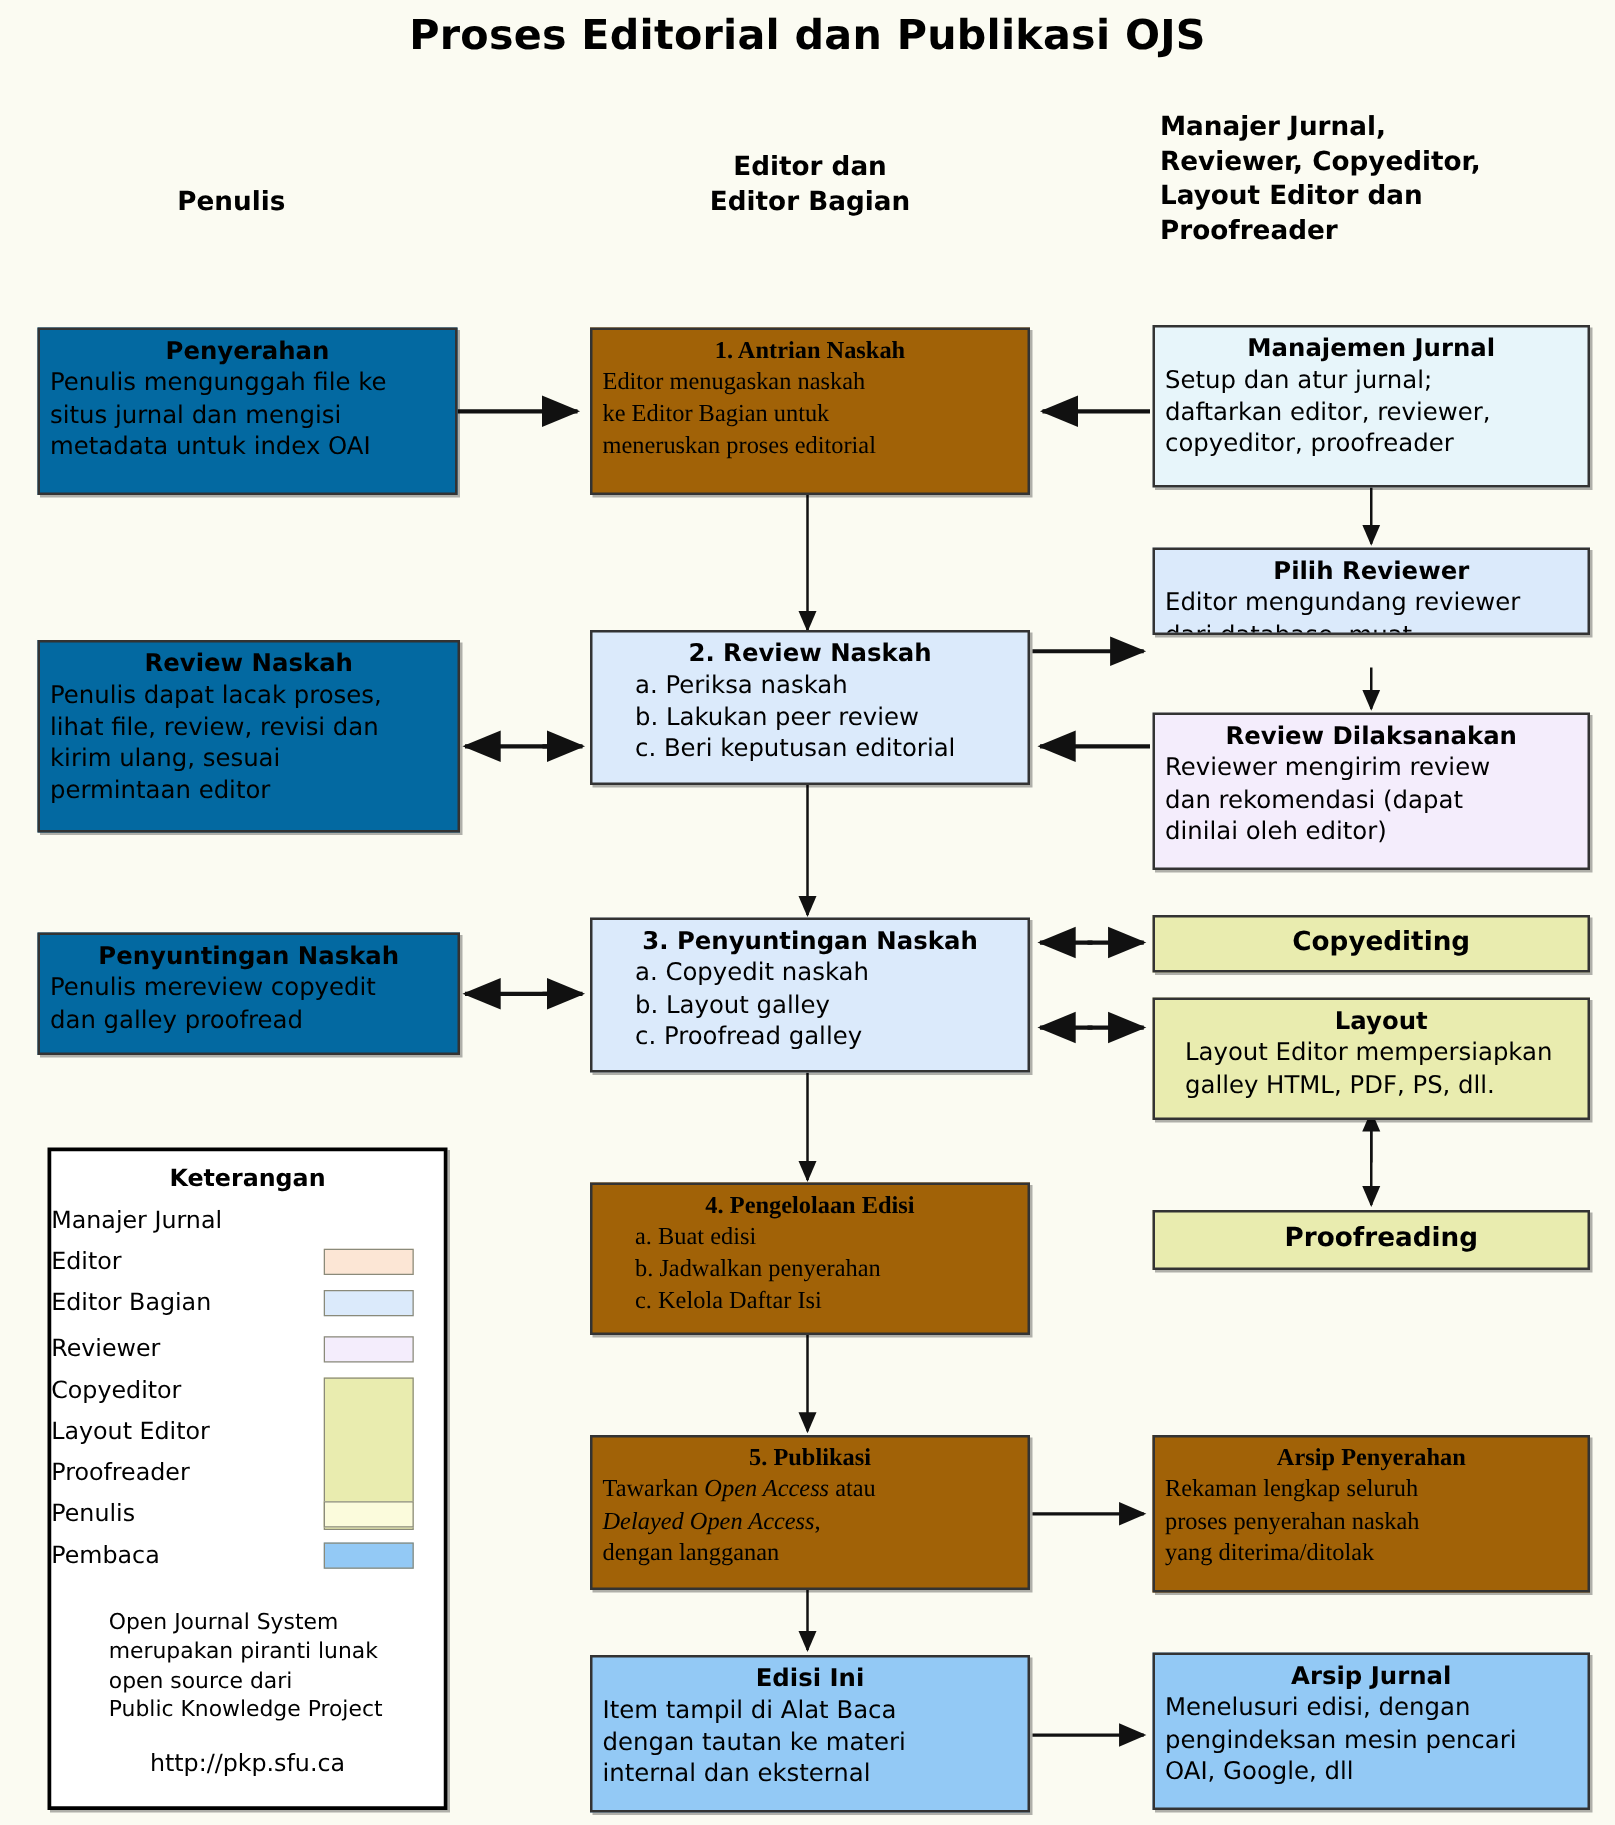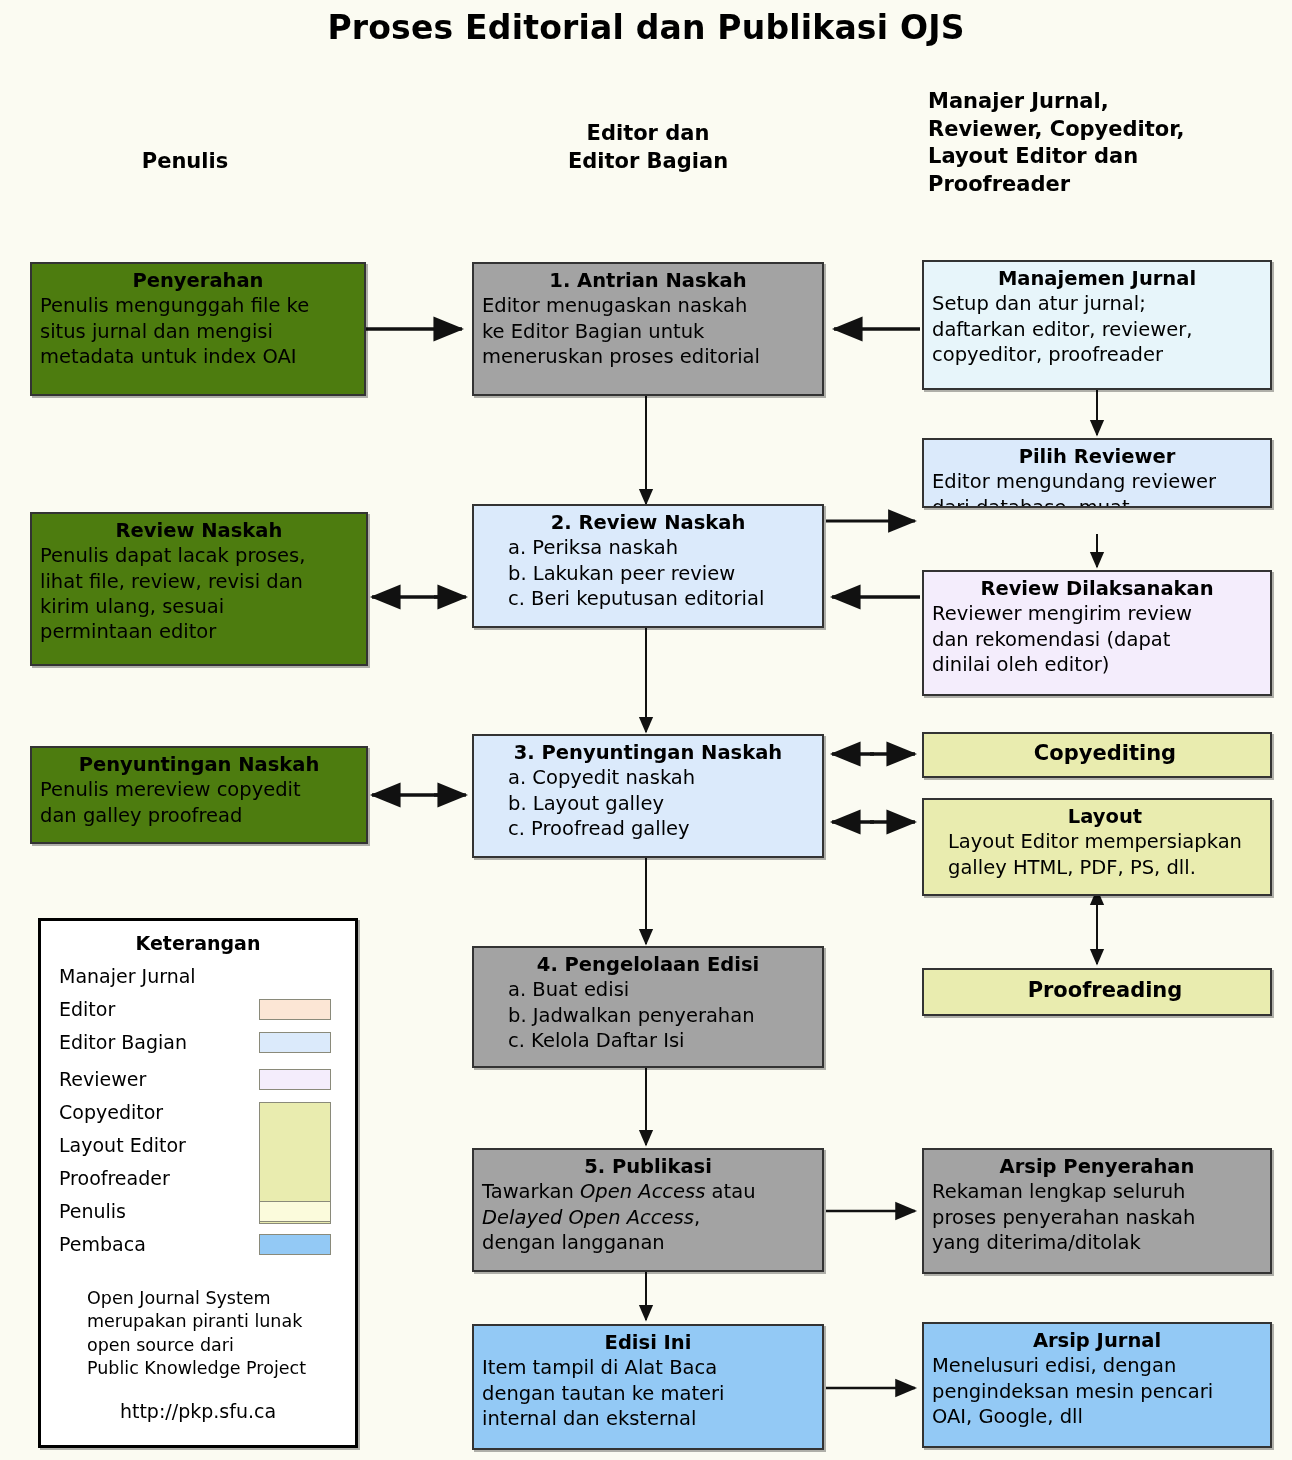--- a/index.html
+++ b/index.html
@@ -70,22 +70,22 @@
   .node.center-body .bd { padding-left: 26px; }
   .node.only-head {
     display: flex;
     align-items: center;
     justify-content: center;
   }
   .node.only-head .hd { font-size: 21px; }
   .ital { font-style: italic; }
 
   
-  .f-penulis   { background: #4d7c0f; }
-  .f-editor    { background: #a3a3a3; }
+  .f-penulis   { background: #0369a1; }
+  .f-editor    { background: #a16207; font-family: Liberation Serif, serif; }
   .f-bagian    { background: #dbeafb; }
   .f-manajer   { background: #e7f5fa; }
   .f-reviewer  { background: #f4edfc; }
   .f-copyed    { background: #e9ecaf; padding-left: 24px; }
   .f-pembaca   { background: #93c9f5; }
 
   
   #legend {
     position: absolute;
     left: 38px; top: 918px;
@@ -98,21 +98,20 @@
   #legend .lg-title {
     text-align: center;
     font-weight: bold;
     font-size: 19px;
     margin: 11px 0 6px 0;
   }
   .lg-row {
     position: relative;
     height: 33px;
     font-size: 19px;
-    padding-left: 18px;
     box-sizing: border-box;
     line-height: 33px;
     white-space: nowrap;
   }
   .lg-sw {
     position: absolute;
     right: 24px;
     box-sizing: border-box;
     border: 1px solid #8a8a7a;
     width: 72px;

